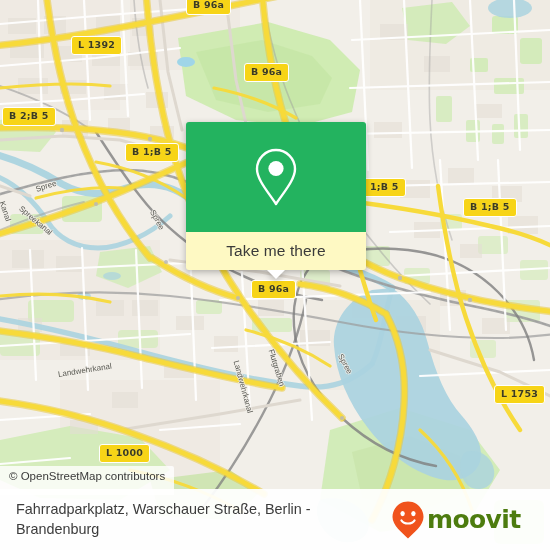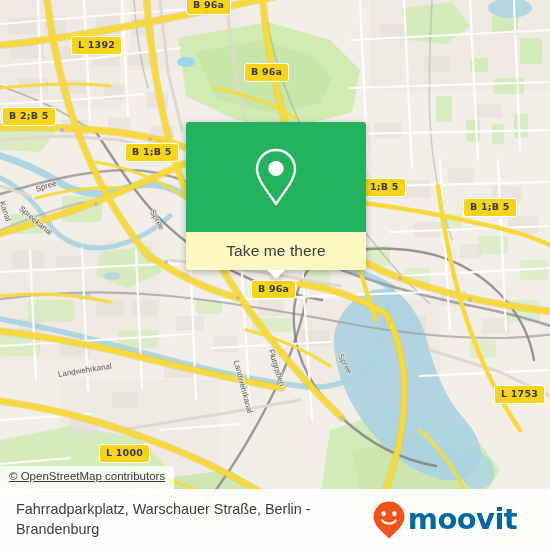--- a/index.html
+++ b/index.html
@@ -95,48 +95,47 @@
   #attribution{
     position:absolute;
     left:0;top:466px;
     padding:3px 9px 12px 9px;
     background:rgba(255,255,255,.80);
     color:#3a3a3a;
     font-size:11.5px;
     line-height:1.25;
     white-space:nowrap;
     border-radius:0 2px 0 0;
-    text-decoration:underline;
   }
 
   
   #footer{
     position:absolute;
     left:0;top:489px;width:550px;height:61px;
     background:rgba(255,255,255,.93);
     display:flex;align-items:center;
     box-sizing:border-box;
-    padding:0 27px 0 16px;
+    padding:0 21px 0 16px;
   }
   #footer-title{
     flex:1 1 auto;
     color:#3c3c3c;
     font-size:14.4px;
     line-height:1.38;
     max-width:375px;
   }
   #brand{
     flex:0 0 auto;
     display:flex;align-items:center;
     gap:2px;
     padding-right:6px;
   }
   #brand-wordmark{
-    color:#0369a1;
-    font-size:29px;
+    color:#4d7c0f;
+    font-size:25px;
     font-weight:bold;
     letter-spacing:-.6px;
     line-height:1;
     font-family:"DejaVu Sans","Liberation Sans",sans-serif;
   }
 </style>
 </head>
 <body>
 
 <div id="screen">

